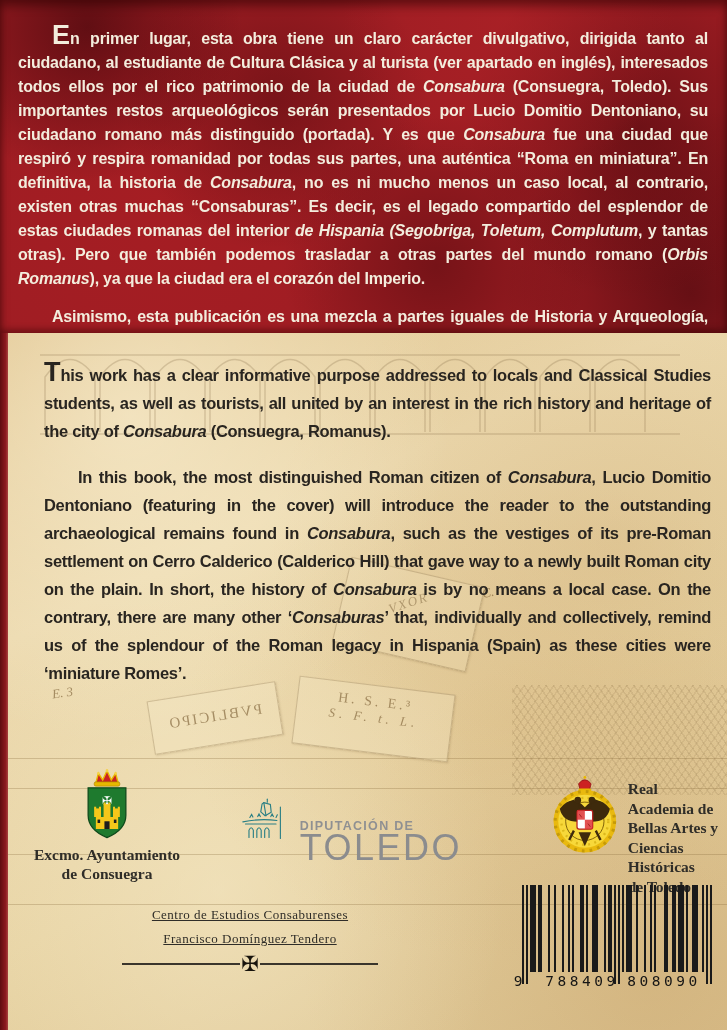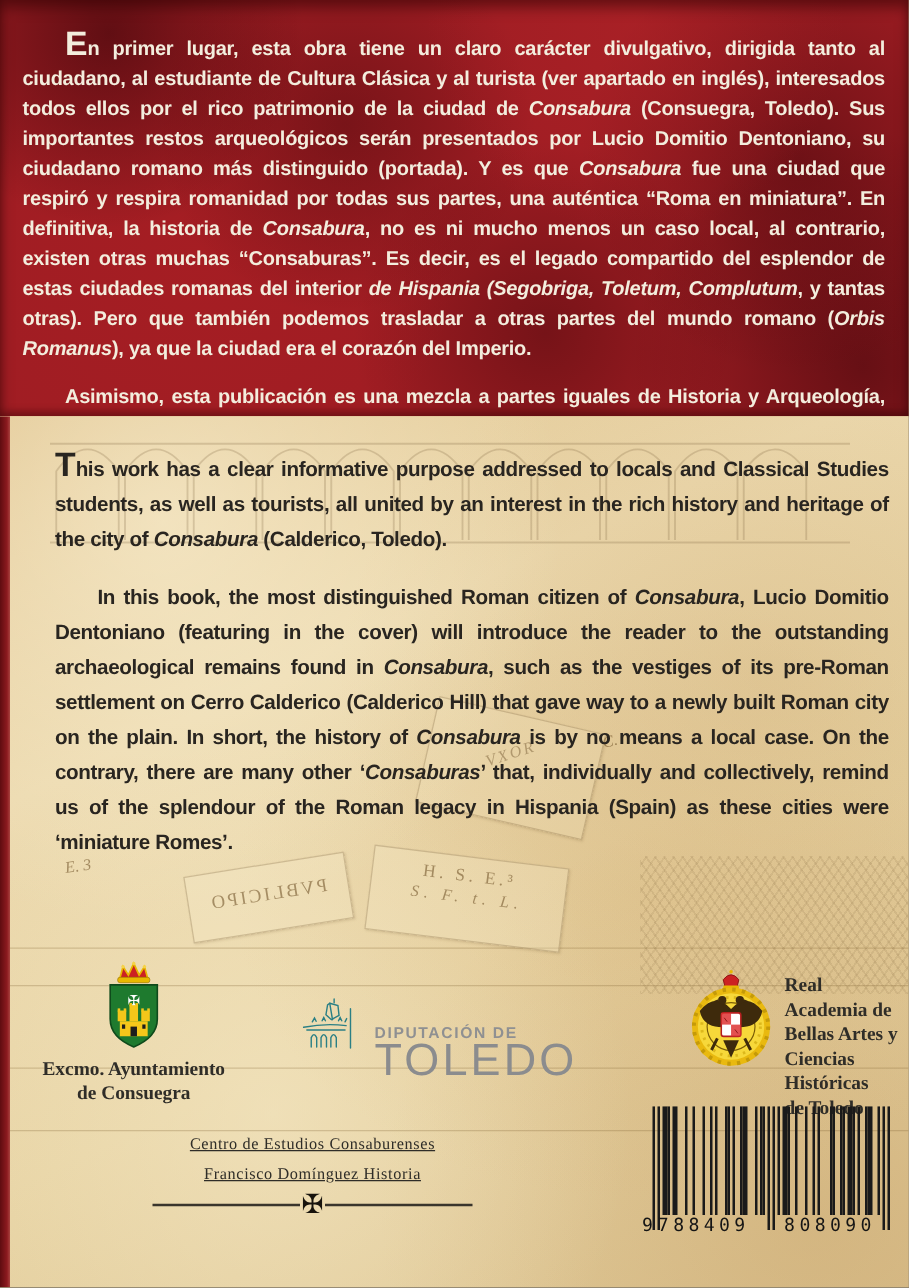--- a/index.html
+++ b/index.html
@@ -97,21 +97,21 @@
   .rule-seg{height:1.5px;background:#3a352c;width:118px;}
   .cross-glyph{font-size:21px;color:#17130c;line-height:18px;padding:0 1px;}
 
   
   #barcode{position:absolute;left:516px;top:552px;width:200px;height:112px;z-index:2;}
   .bc-digit{
     position:absolute;top:88px;font-family:"DejaVu Sans Mono",monospace;
     font-size:14.5px;color:#151515;text-align:center;letter-spacing:3.5px;
   }
   .bc-left{left:-8px;width:20px;letter-spacing:0;}
-  .bc-mid{left:5px;width:84px;}
+  .bc-mid{left:24px;width:84px;}
   .bc-right{left:106px;width:84px;}
 </style>
 </head>
 <body>
 
 <div class="cover">
 
   <section class="red-section">
     <p class="txt"><span class="dropcap">E</span><span><span>n primer lugar, esta obra tiene un claro carácter divulgativo, dirigida tanto al ciudadano, al estudiante de Cultura Clásica y al turista (ver apartado en inglés), interesados todos ellos por el rico patrimonio de la ciudad de </span><span class="it">Consabura</span><span> (Consuegra, Toledo). Sus importantes restos arqueológicos serán presentados por Lucio Domitio Dentoniano, su ciudadano romano más distinguido (portada). Y es que </span><span class="it">Consabura</span><span> fue una ciudad que respiró y respira romanidad por todas sus partes, una auténtica “Roma en miniatura”. En definitiva, la historia de </span><span class="it">Consabura</span><span>, no es ni mucho menos un caso local, al contrario, existen otras muchas “Consaburas”. Es decir, es el legado compartido del esplendor de estas ciudades romanas del interior </span><span class="it">de Hispania (Segobriga, Toletum, Complutum</span><span>, y tantas otras). Pero que también podemos trasladar a otras partes del mundo romano (</span><span class="it">Orbis Romanus</span><span>), ya que la ciudad era el corazón del Imperio.</span></span></p>
     <p class="txt second"><span><span>Asimismo, esta publicación es una mezcla a partes iguales de Historia y Arqueología, no exenta de rigor científico, fruto del trabajo de nuestras Campañas Arqueológicas e investigaciones en el municipio desde el año 2014 hasta la actualidad.</span></span></p>
@@ -138,21 +138,21 @@
     <div class="decor faint-square" style="left:295px;top:352px;width:155px;height:66px;transform:rotate(7deg)">
       <div class="faint-text" style="font-size:14px;letter-spacing:3px;text-align:center;margin-top:8px">H. S. E.³</div>
       <div class="faint-text" style="font-size:13px;font-style:italic;letter-spacing:4px;text-align:center">S. F. t. L.</div>
     </div>
     <div class="decor faint-text" style="left:388px;top:262px;font-size:13px;font-style:italic;letter-spacing:2px;transform:rotate(-18deg)">VXOR</div>
     <div class="decor faint-text" style="left:482px;top:252px;font-size:13px;font-style:italic;transform:rotate(-14deg)">C.</div>
     <div class="decor faint-text" style="left:52px;top:352px;font-size:13px;font-style:italic;transform:rotate(-8deg)">E. 3</div>
     <div class="decor faint-square" style="left:340px;top:238px;width:135px;height:85px;transform:rotate(13deg);background:rgba(248,238,206,.18)"></div>
 
     <div class="eng-body">
-      <p><span class="dropcap">T</span><span><span>his work has a clear informative purpose addressed to locals and Classical Studies students, as well as tourists, all united by an interest in the rich history and heritage of the city of </span><span class="it">Consabura</span><span> (Calderico, Toledo).</span></span></p>
+      <p><span class="dropcap">T</span><span><span>his work has a clear informative purpose addressed to locals and Classical Studies students, as well as tourists, all united by an interest in the rich history and heritage of the city of </span><span class="it">Consabura</span><span> (Consuegra, Romanus).</span></span></p>
       <p class="indent"><span><span>In this book, the most distinguished Roman citizen of </span><span class="it">Consabura</span><span>, Lucio Domitio Dentoniano (featuring in the cover) will introduce the reader to the outstanding archaeological remains found in </span><span class="it">Consabura</span><span>, such as the vestiges of its pre-Roman settlement on Cerro Calderico (Calderico Hill) that gave way to a newly built Roman city on the plain. In short, the history of </span><span class="it">Consabura</span><span> is by no means a local case. On the contrary, there are many other ‘</span><span class="it">Consaburas</span><span>’ that, individually and collectively, remind us of the splendour of the Roman legacy in Hispania (Spain) as these cities were ‘miniature Romes’.</span></span></p>
     </div>
 
     <div class="logo" id="logo-consuegra">
       <svg width="58" height="72" viewBox="0 0 60 84">
         <path d="M17,16 L20,5 L25,13 L30,2 L35,13 L40,5 L43,16 Z" fill="#cc2222" stroke="#e8b800" stroke-width="1.6"></path>
         <circle cx="20" cy="5" r="1.6" fill="#f5d34a"></circle>
           <circle cx="30" cy="2" r="1.6" fill="#f5d34a"></circle>
           <circle cx="40" cy="5" r="1.6" fill="#f5d34a"></circle>
         <rect x="15" y="15" width="30" height="5" rx="2" fill="#e8b800" stroke="#9a7400" stroke-width="0.6"></rect>
@@ -228,21 +228,21 @@
       <div class="serif-caption">
         <div>Real Academia de</div>
         <div>Bellas Artes y</div>
         <div>Ciencias Históricas</div>
         <div>de Toledo</div>
       </div>
     </div>
 
     <div id="centro">
       <div class="c-line">Centro de Estudios Consaburenses</div>
-      <div class="c-line">Francisco Domínguez Historia</div>
+      <div class="c-line">Francisco Domínguez Tendero</div>
       <div class="rule-row">
         <div class="rule-seg"></div>
         <span class="cross-glyph">✠</span>
         <div class="rule-seg"></div>
       </div>
     </div>
 
     <div id="barcode">
       <svg id="barcode-bars" width="200" height="100" viewBox="0 0 200 100">
           <rect x="6" y="0" width="2" height="99" fill="#1a1a1a"></rect>

